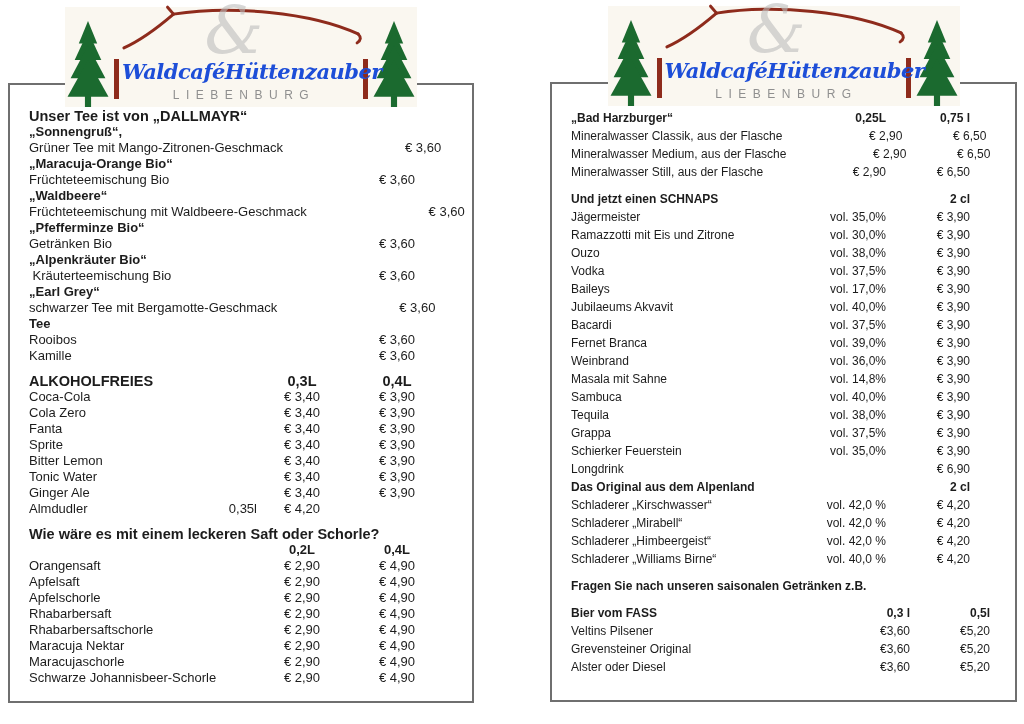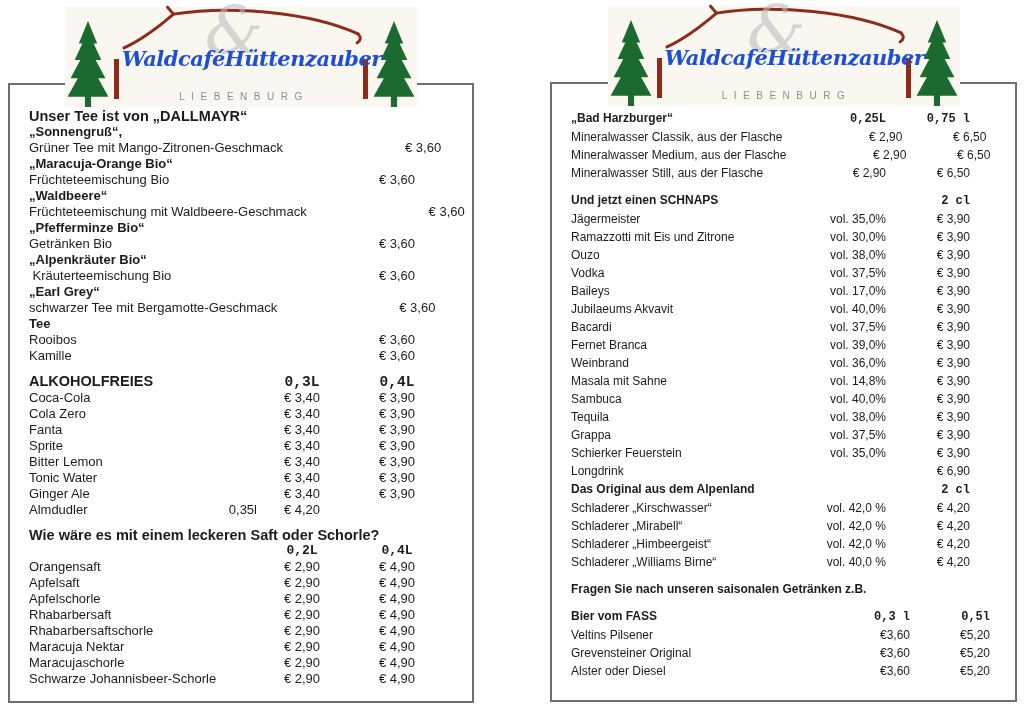--- a/index.html
+++ b/index.html
@@ -28,21 +28,21 @@
 
   .sL .c1{width:90px;text-align:center;flex:0 0 auto;}
   .sL .c2{width:100px;text-align:center;flex:0 0 auto;}
 
   .sR .row{padding-right:24px;}
   .sR .c1{width:120px;text-align:right;flex:0 0 auto;}
   .sR .c2{width:84px;text-align:right;flex:0 0 auto;}
   .sBeer .row{padding-right:0;}
   .sBeer .c2{text-align:right;padding-right:4px;box-sizing:border-box;}
 
-  .c1.b,.c2.b{font-weight:bold;font-family:Liberation Mono, monospace;}
+  .c1.b,.c2.b{font-weight:bold;}
 
   
   .logo{
     position:absolute;top:-78px;left:50%;transform:translateX(-50%);
     width:352px;height:100px;background:#faf7f0;z-index:2;
     display:flex;align-items:flex-end;justify-content:center;
   }
   .tree{width:46px;height:88px;flex:0 0 auto;margin-bottom:0;}
   .tree polygon,.tree rect{fill:#1b6a2f;}
   .bar{width:5px;height:40px;background:#8e2b1c;margin:0 3px 8px 3px;flex:0 0 auto;}
@@ -56,22 +56,22 @@
     position:absolute;left:50%;top:-4px;transform:translateX(-62%);
     font-family:"DejaVu Serif",serif;font-style:italic;
     font-size:66px;color:#bdbdbd;opacity:.6;z-index:0;line-height:1;
   }
   .script{
     position:relative;z-index:1;display:flex;justify-content:space-between;
     font-family:"DejaVu Serif",serif;font-style:italic;font-weight:bold;
     font-size:21px;color:#1d4ed8;letter-spacing:-0.5px;
   }
   .sub{
-    position:relative;z-index:1;text-align:center;font-size:10px;
-    letter-spacing:6.5px;color:#8f8f8f;margin-top:20px;padding-left:6px;
+    position:relative;z-index:1;text-align:center;font-size:12px;
+    letter-spacing:6.5px;color:#8f8f8f;margin-top:4px;padding-left:6px;
   }
 </style>
 </head>
 <body>
 
 <div class="page page-left">
   <div class="logo">
     <svg class="tree" viewBox="0 0 44 86">
       <polygon points="22,2 13,24 31,24"></polygon>
       <polygon points="22,12 9,40 35,40"></polygon>

